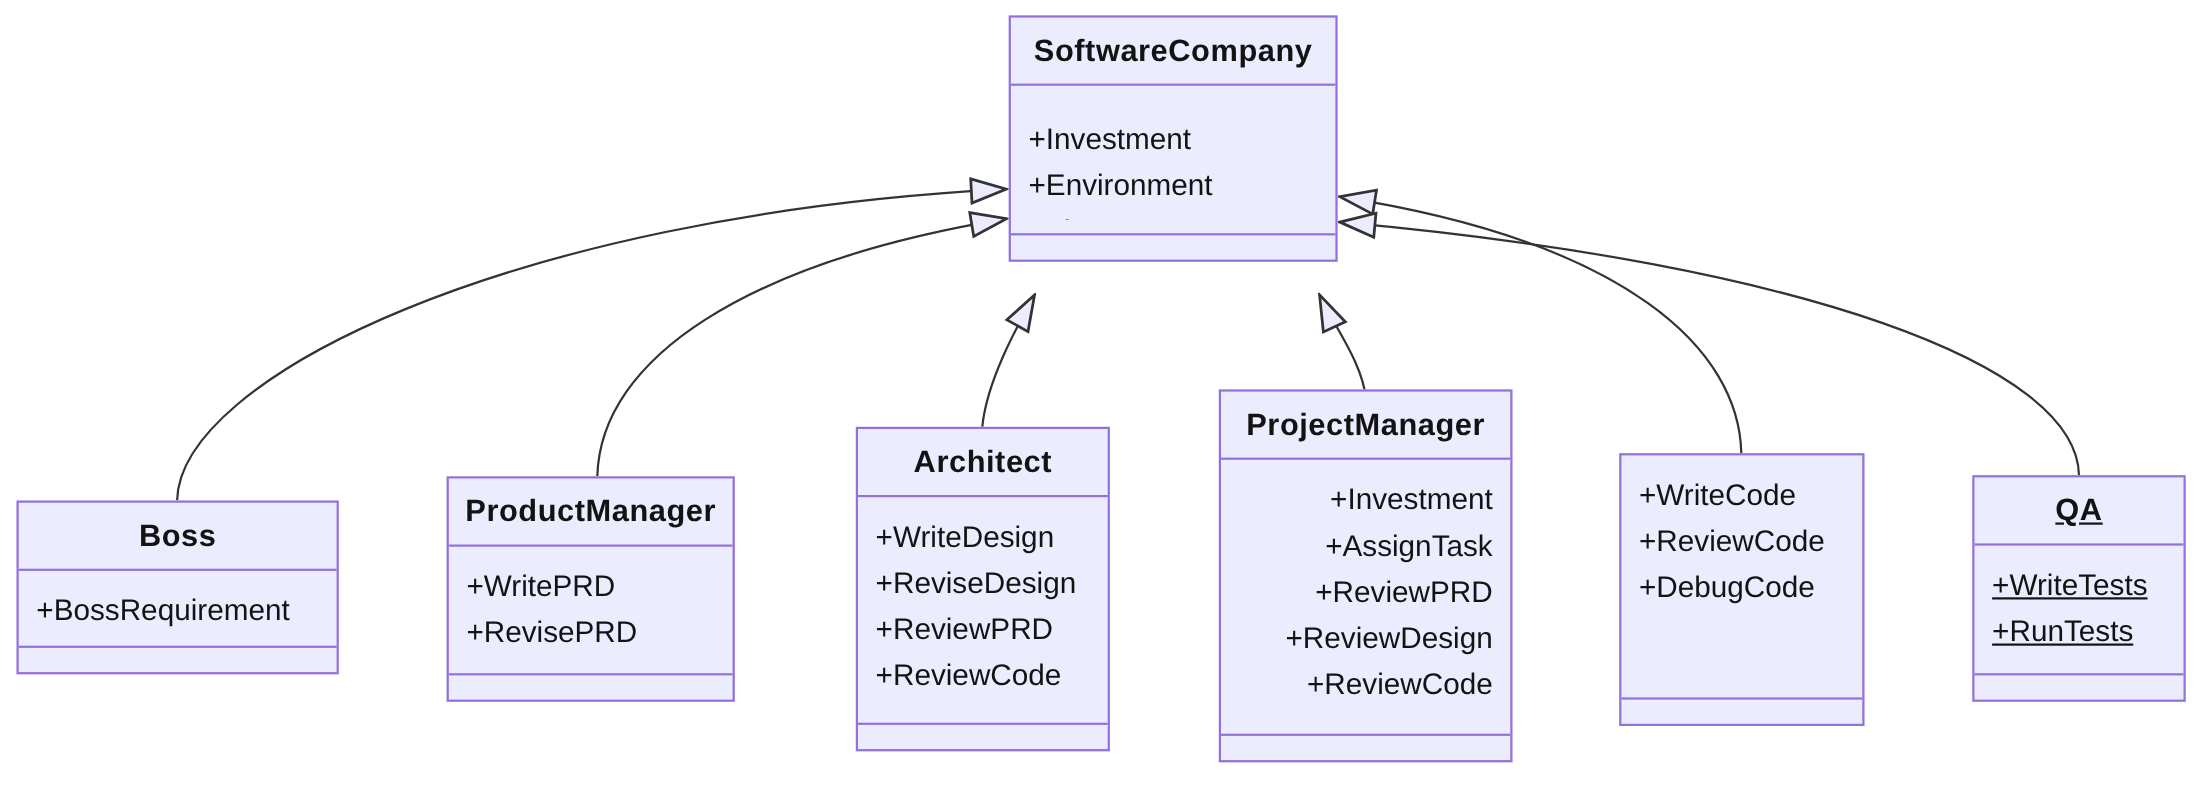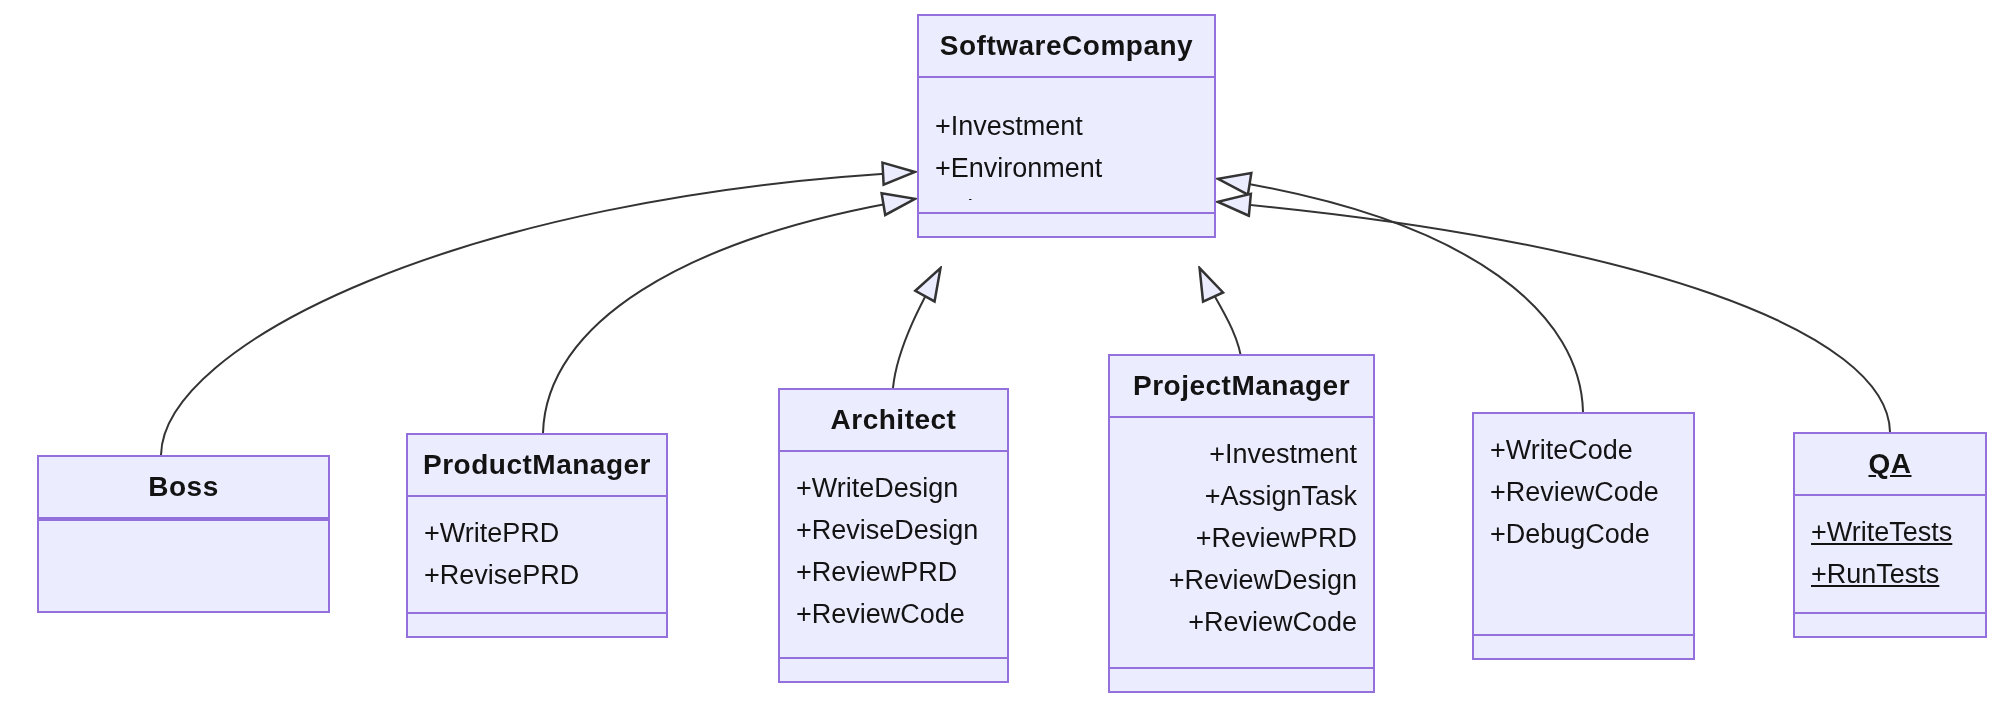--- a/index.html
+++ b/index.html
@@ -66,22 +66,25 @@
   <div class="uml-class" style="left:917px; top:14px; width:299px; height:224px;gap:12px;">
     <div class="uml-title">SoftwareCompany</div>
     <div class="uml-attrs">
       <div class="attr-line">+Investment</div>
       <div class="attr-line">+Environment</div>
       <div class="attr-line">+Idea</div>
     </div>
     <div class="uml-methods"></div>
   </div>
 
-  <div class="uml-class" style="left:15px; top:455px; width:293px; height:158px;margin-left:22px;">
+  <div class="uml-class" style="left:15px; top:455px; width:293px; height:158px;">
     <div class="uml-title">Boss</div>
+    <div class="uml-attrs">
+      <div class="attr-line">+BossRequirement</div>
+    </div>
     <div class="uml-methods"></div>
   </div>
 
   <div class="uml-class" style="left:406px; top:433px; width:262px; height:205px;">
     <div class="uml-title">ProductManager</div>
     <div class="uml-attrs">
       <div class="attr-line">+WritePRD</div>
       <div class="attr-line">+RevisePRD</div>
     </div>
     <div class="uml-methods"></div>

